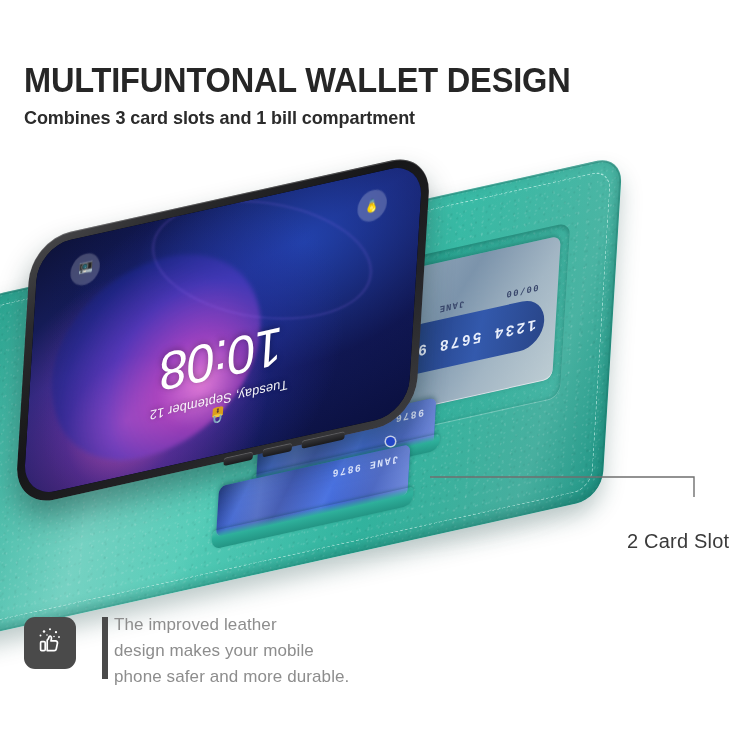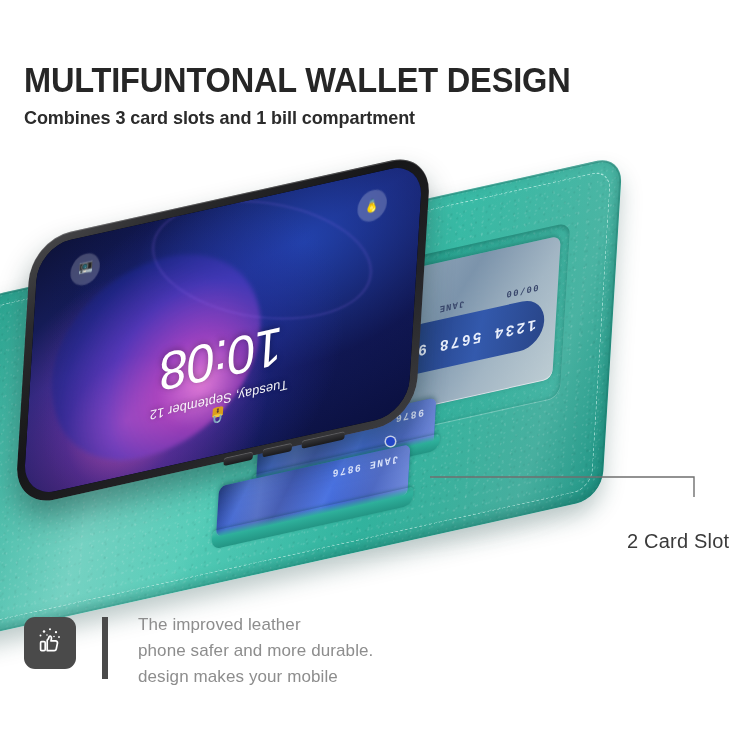--- a/index.html
+++ b/index.html
@@ -369,21 +369,21 @@
   }
   #feature-divider {
     width:6px;
     height:62px;
     background:#4a4a4a;
     margin-left:26px;
     margin-top:5px;
     flex:0 0 auto;
   }
   #feature-text {
-    margin-left:30px;
+    margin-left:6px;
     color:#8d8d8d;
     font-size:17px;
     line-height:1.52;
     letter-spacing:0.1px;
   }
   #feature-text div { white-space:nowrap; }
 </style>
 </head>
 <body>
 
@@ -471,16 +471,16 @@
                c0.75,0.5 1.05,1.45 0.85,2.4 l-0.5,2.3 l4.6,0 c1.25,0 2.15,1.1 1.9,2.3
                l-1.2,5.7 c-0.2,0.95 -1.05,1.6 -2.0,1.6 l-7.05,0 z" fill="none" stroke="#ffffff" stroke-width="1.7" stroke-linejoin="round"></path>
       <rect x="7.6" y="15.6" width="4.6" height="9.0" rx="1.1" fill="none" stroke="#ffffff" stroke-width="1.7"></rect>
     </svg>
   </div>
 
   <div id="feature-divider"></div>
 
   <div id="feature-text">
     <div>The improved leather</div>
+    <div>design makes your mobile</div>
     <div>phone safer and more durable.</div>
-    <div>design makes your mobile</div>
   </div>
 </div>
 
 </body></html>

